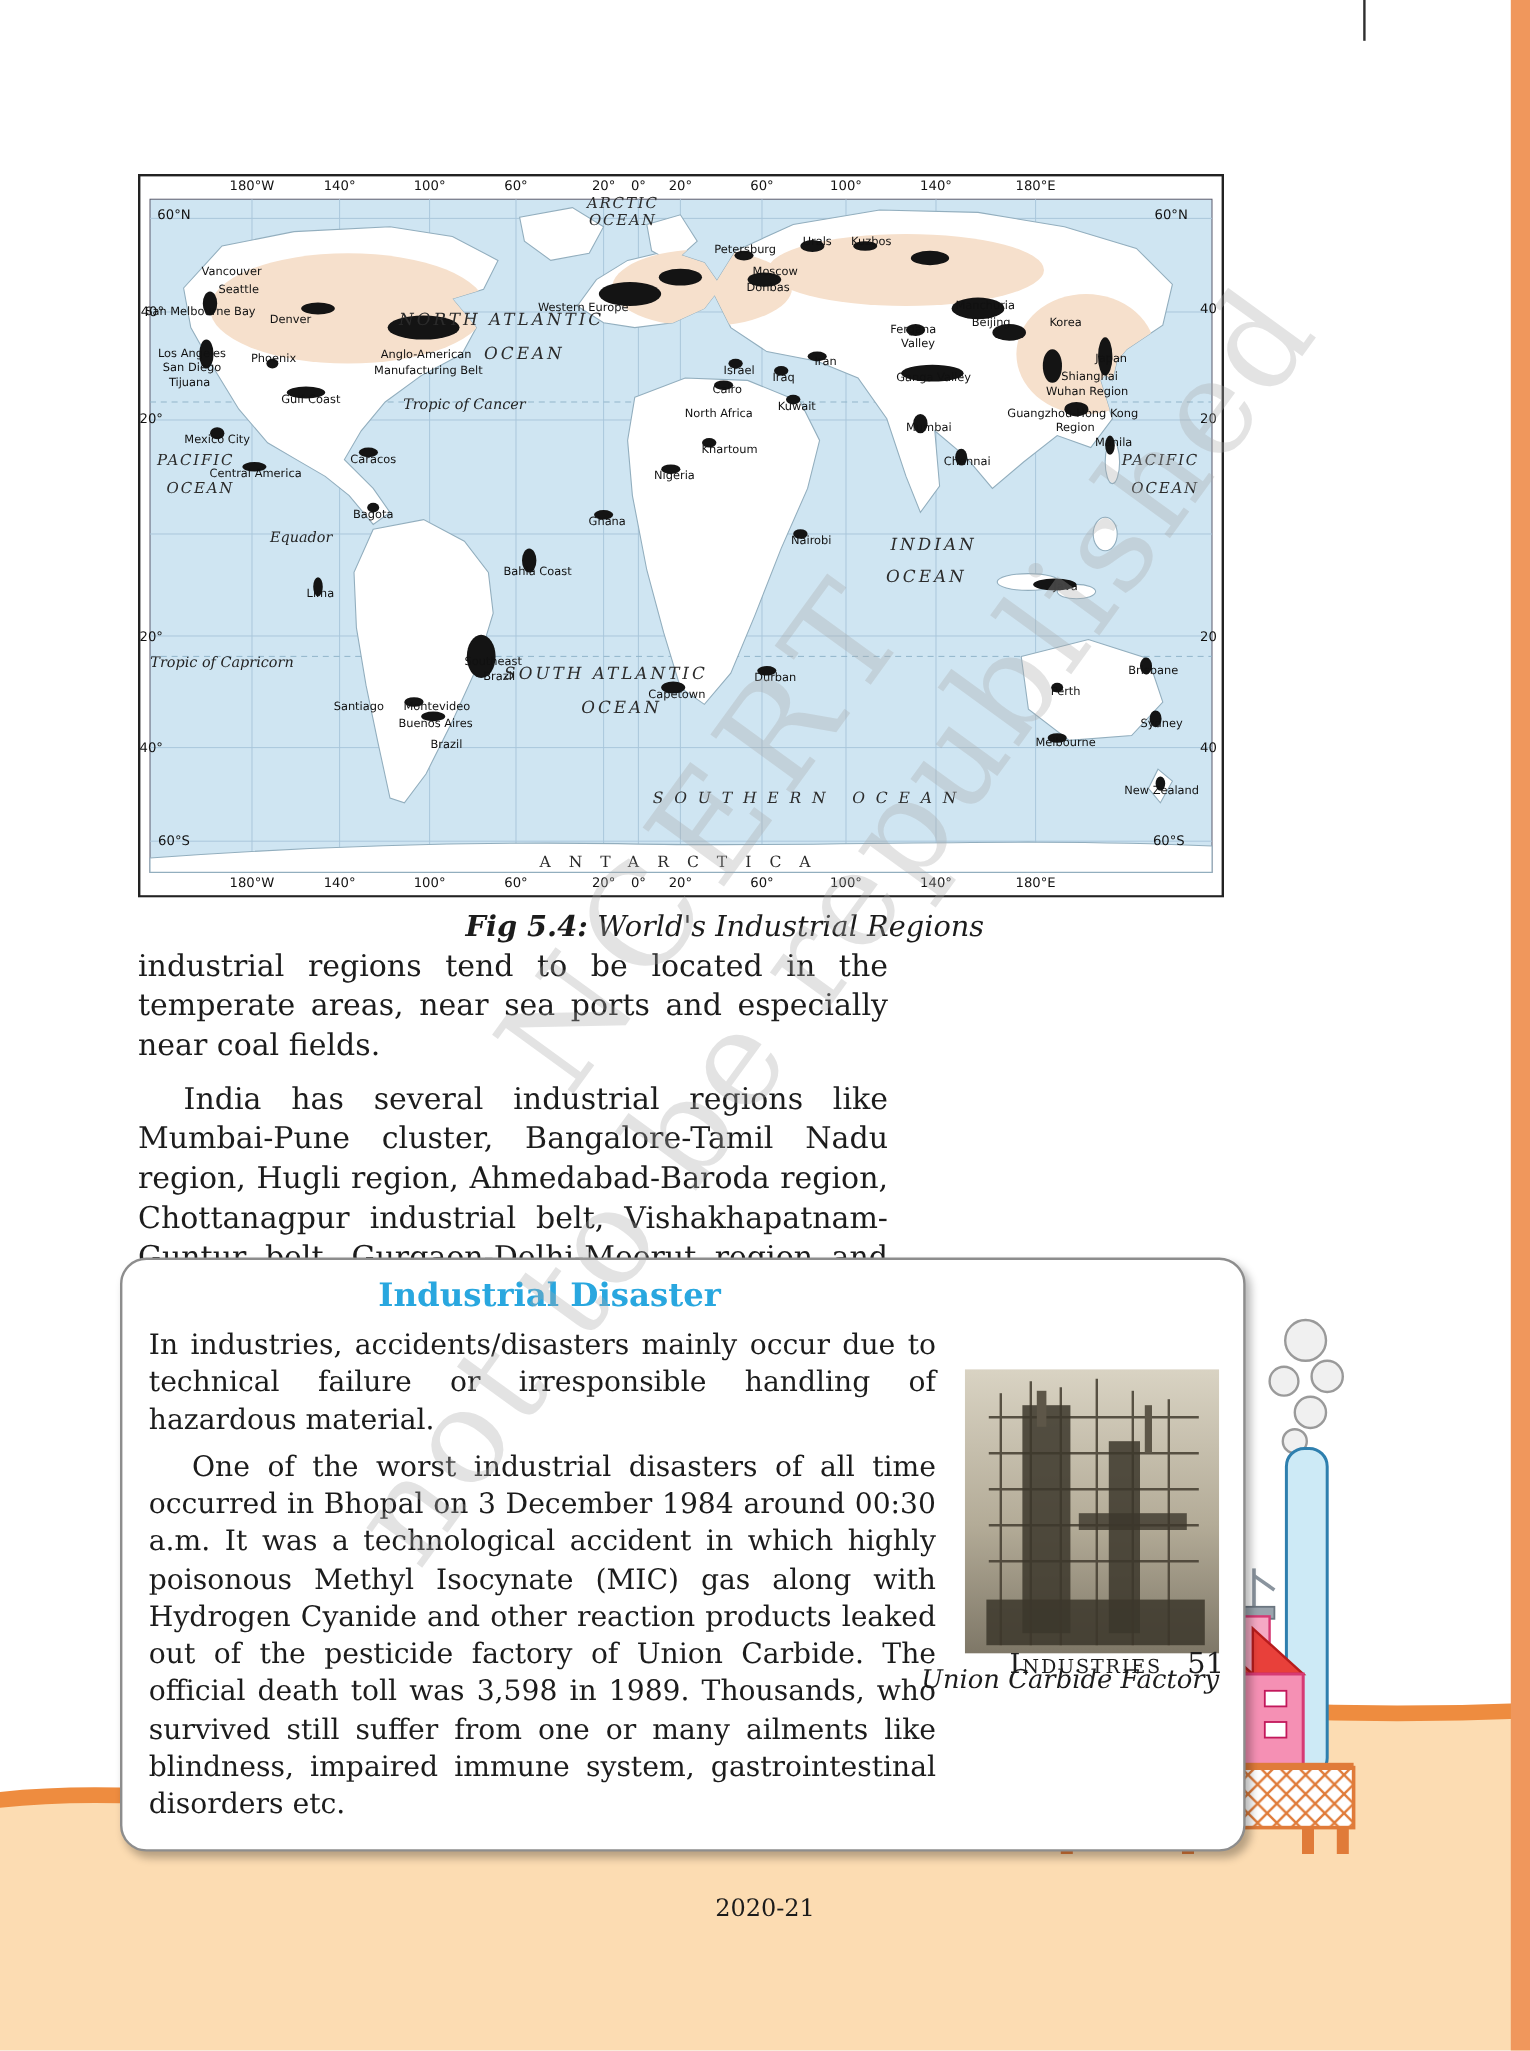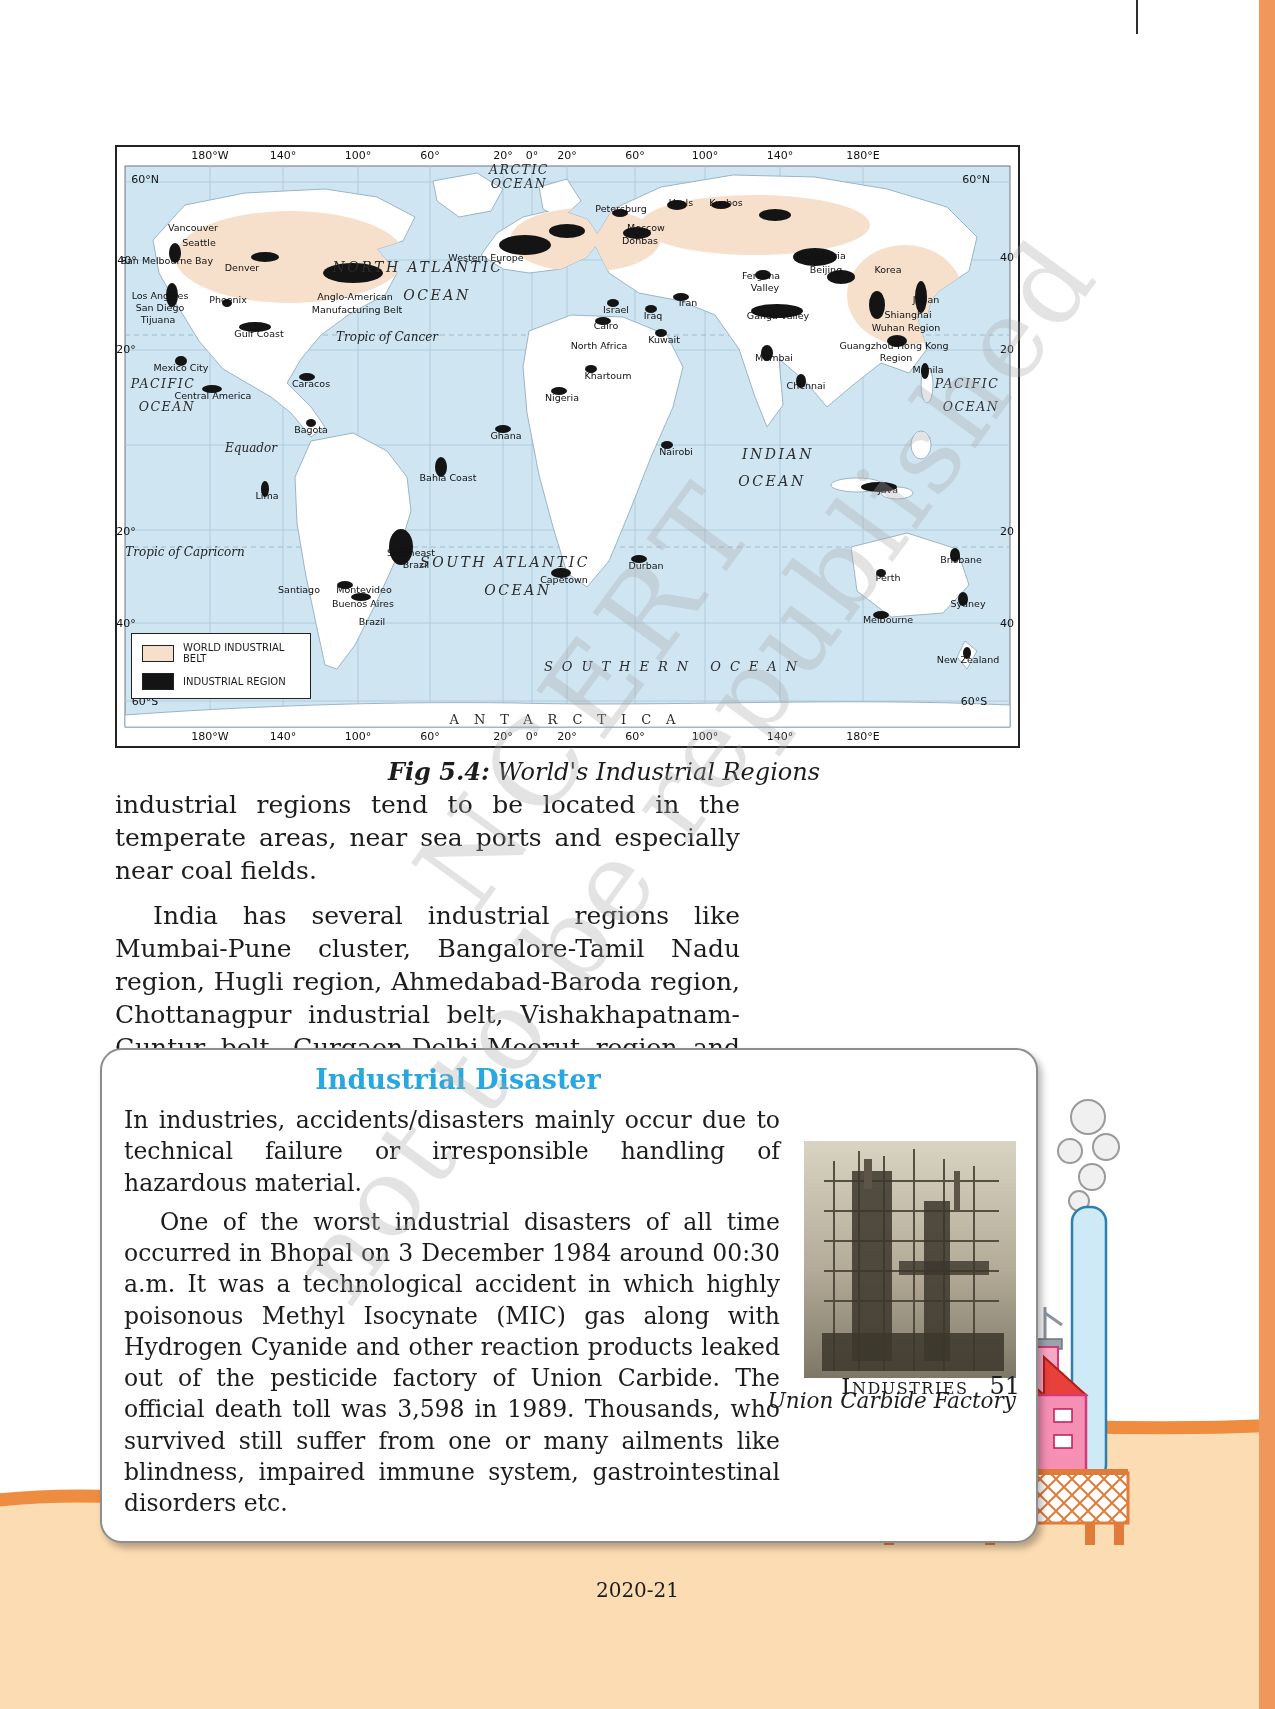--- a/index.html
+++ b/index.html
@@ -313,30 +313,20 @@
           <span class="mlabel m-city" style="left: 391px; top: 290px;">Ghana</span>
           <span class="mlabel m-city" style="left: 561px; top: 306px;">Nairobi</span>
           <span class="mlabel m-city" style="left: 773px; top: 344px;">Java</span>
           <span class="mlabel m-city" style="left: 773px; top: 432px;">Perth</span>
           <span class="mlabel m-city" style="left: 846px; top: 414px;">Brisbane</span>
           <span class="mlabel m-city" style="left: 853px; top: 458px;">Sydney</span>
           <span class="mlabel m-city" style="left: 773px; top: 474px;">Melbourne</span>
           <span class="mlabel m-city" style="left: 853px; top: 514px;">New Zealand</span>
         </div>
 
-      <div class="legend">
-        <div class="legend-row">
-          <span class="swatch" style="background: rgb(246, 224, 204);"></span>
-          <span class="legend-label">WORLD INDUSTRIAL BELT</span>
-        </div>
-        <div class="legend-row">
-          <span class="swatch" style="background: rgb(20, 20, 20);"></span>
-          <span class="legend-label">INDUSTRIAL REGION</span>
-        </div>
-      </div>
     </div>
 
     <div class="figcaption">
       <span class="lab">Fig 5.4:</span>
       <span class="tit">World's Industrial Regions</span>
     </div>
   </figure>
 
   <div class="bodytext">
     <p>industrial regions tend to be located in the temperate areas, near sea ports and especially near coal fields.</p>

